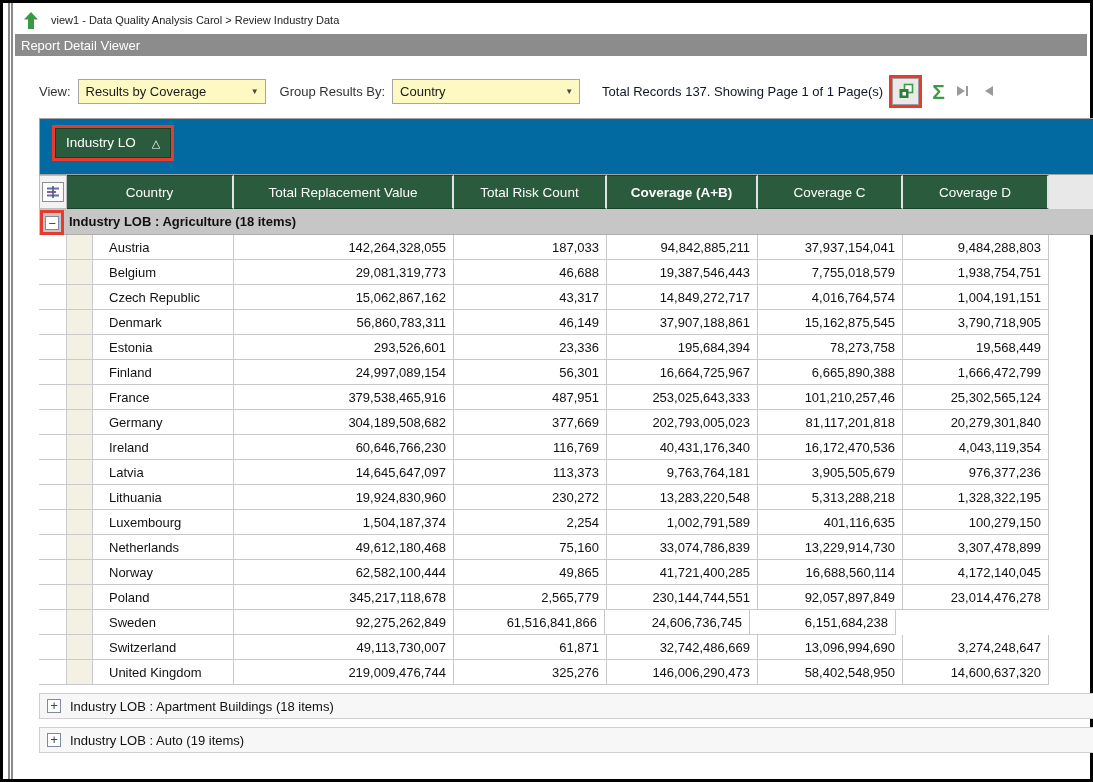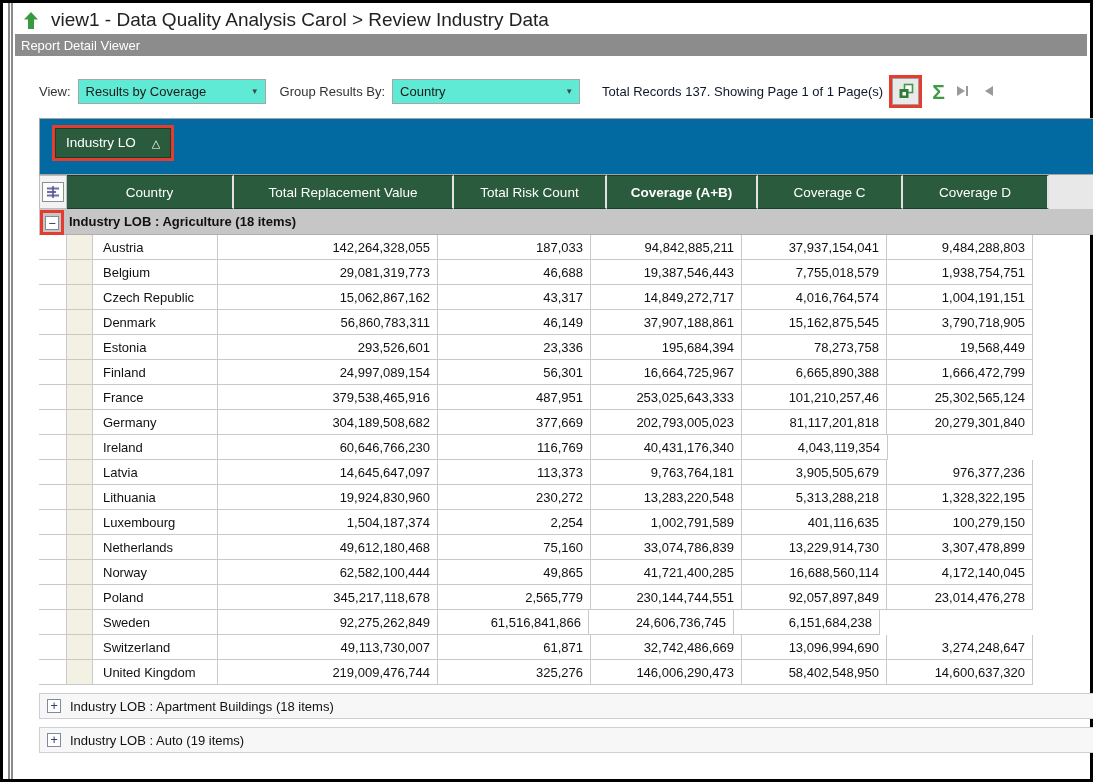--- a/index.html
+++ b/index.html
@@ -14,33 +14,33 @@
   }
   .chrome-left {
     position:absolute; left:5px; top:0; bottom:0; width:5px;
     border-left:2px solid #8a8a8a; border-right:2px solid #8a8a8a; background:#fff;
   }
   .win-inner { position:absolute; left:12px; right:3px; top:0; bottom:0; background:#fff; }
 
   
   .titlebar { height:28px; display:flex; align-items:center; gap:12px; padding-left:8px; padding-top:6px; }
   .titlebar .uparrow { width:16px; height:17px; flex:0 0 auto; }
-  .title-text { font-size:19px; color:#222; }
+  .title-text { font-size:11px; color:#222; }
 
   
   .panel-header {
     margin-top:3px; height:22px; background:#8c8c8c; color:#fff;
     display:flex; align-items:center; padding-left:6px; font-size:13px;
   }
 
   
   .toolbar { margin:22px 0 0 24px; height:26px; display:flex; align-items:center; }
   .tb-label { color:#333; margin-right:7px; }
   .dropdown {
-    height:25px; background:#5eead4; border:1px solid #a6a6a6;
+    height:25px; background:#fef9c3; border:1px solid #a6a6a6;
     display:flex; align-items:center; justify-content:space-between;
     padding:0 6px 0 7px; margin-right:14px;
   }
   .dd-view { width:188px; }
   .dd-group { width:188px; }
   .dd-arrow { font-size:8px; color:#444; margin-left:8px; }
   .records-text { color:#0f172a; margin-left:8px; white-space:nowrap; }
   .tb-icons { display:flex; align-items:center; margin-left:6px; gap:8px; }
   .anno { border:3px solid #e53c30; display:inline-block; line-height:0; }
   .icon-btn {
@@ -91,21 +91,21 @@
   .pm-plus { position:absolute; left:7px; top:5px; }
   .anno-minus { position:absolute; left:1px; top:1px; border:3px solid #e53c30; padding:2px; background:transparent; }
 
   .data-row { display:flex; height:25px; width:1010px; background:#fff; }
   .cell {
     display:flex; align-items:center; border-right:1px solid #c9c9c9; border-bottom:1px solid #c9c9c9;
     white-space:nowrap; overflow:hidden; font-size:13px; color:#111;
   }
   .c-gap { width:28px; border-bottom:1px solid #c9c9c9; }
   .c-ind { width:26px; background:#f3f0e4; }
-  .c-country { width:125px; padding-left:10px; }
+  .c-country { width:141px; padding-left:16px; }
   .num { justify-content:flex-end; padding-right:7px; }
   .c-trv { width:220px; }
   .c-trc { width:153px; }
   .c-ab { width:151px; }
   .c-c { width:145px; }
   .c-d { width:146px; }
 </style>
 </head>
 <body>
 
@@ -271,20 +271,21 @@
             <span class="cell num c-c">81,117,201,818</span>
             <span class="cell num c-d">20,279,301,840</span>
           </div>
           <div class="data-row">
             <span class="cell c-gap"></span>
             <span class="cell c-ind"></span>
             <span class="cell c-country">Ireland</span>
             <span class="cell num c-trv">60,646,766,230</span>
             <span class="cell num c-trc">116,769</span>
             <span class="cell num c-ab">40,431,176,340</span>
+            <span class="cell num c-c">16,172,470,536</span>
             <span class="cell num c-d">4,043,119,354</span>
           </div>
           <div class="data-row">
             <span class="cell c-gap"></span>
             <span class="cell c-ind"></span>
             <span class="cell c-country">Latvia</span>
             <span class="cell num c-trv">14,645,647,097</span>
             <span class="cell num c-trc">113,373</span>
             <span class="cell num c-ab">9,763,764,181</span>
             <span class="cell num c-c">3,905,505,679</span>

